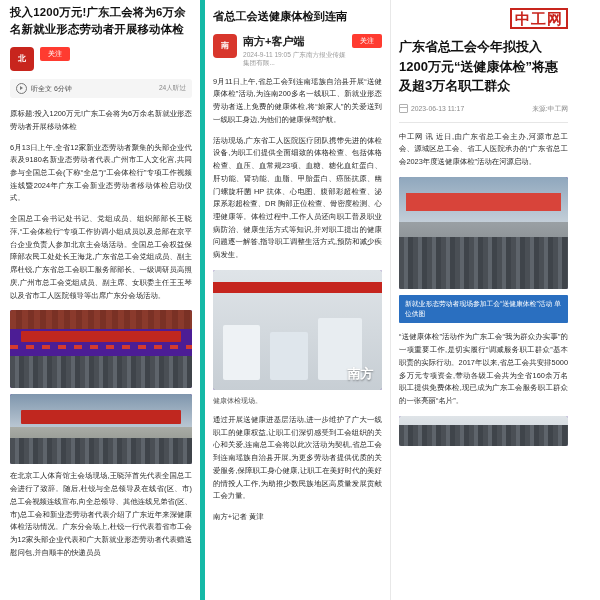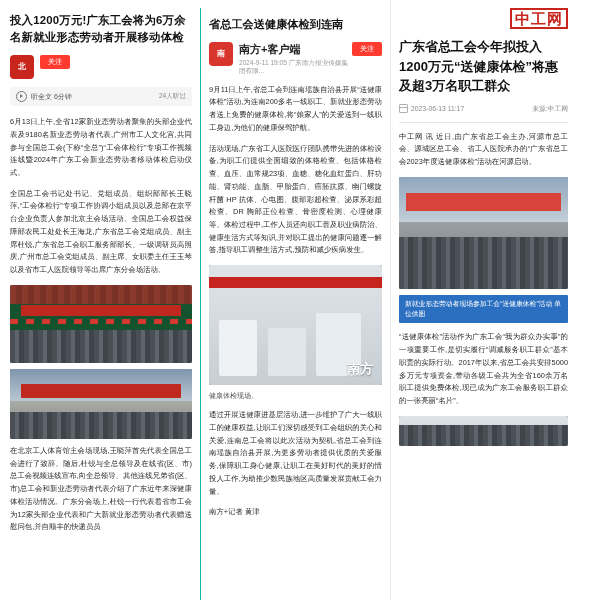--- a/index.html
+++ b/index.html
@@ -6,22 +6,22 @@
   body{
     width:600px;height:600px;
     background:#ffffff;
     font-family:"Liberation Sans", sans-serif;
     font-size:7.2px;
     color:#222;
     overflow:hidden;
   }
   .page{display:flex;width:600px;height:600px;box-sizing:border-box;}
   .col{box-sizing:border-box;overflow:hidden;}
-  .col1{width:200px;padding:12px 8px 0 10px;}
-  .col2{width:190px;padding:8px 8px 4px 8px;border-left:1px solid #14b8a6;margin-top:8px;}
+  .col1{width:200px;padding:4px 8px 0 10px;}
+  .col2{width:190px;padding:8px 8px 4px 8px;border-left:5px solid #14b8a6;}
   .col3{width:180px;padding:8px 2px 0 8px;border-left:1px solid #e8e8e8;}
 
   
   .headline{
     font-weight:bold;font-size:11.4px;line-height:1.45;color:#111;
     margin:0 0 10px 0;letter-spacing:.2px;
   }
   .headline2{
     font-weight:bold;font-size:11.2px;line-height:1.45;color:#111;
     margin:0 0 10px 0;
@@ -84,21 +84,21 @@
   .c3-meta .date{display:flex;align-items:center;gap:3px;}
   .cal-ico{width:7px;height:7px;border:1px solid #b0b0b0;border-radius:1px;position:relative;flex:none;}
   .cal-ico:before{content:"";position:absolute;left:0;right:0;top:1.5px;height:1px;background:#b0b0b0;}
   .rule{height:1px;background:#e6e6e6;margin:0 0 8px 0;}
   .caption-bar{
     background:#2a6fc0;color:#fff;font-size:6.8px;line-height:1.5;
     padding:4px 6px;border-radius:1px;margin:0 0 8px 0;
   }
 
   
-  .ph{position:relative;background:#14532d;}
+  .ph{position:relative;background:#4c1d95;}
   .ph .sky{position:absolute;left:0;right:0;top:0;height:46%;background:linear-gradient(#9fb7cd,#cfd9e2);}
   .ph .ground{position:absolute;left:0;right:0;bottom:0;height:54%;background:linear-gradient(#b9bcb6,#8d9187);}
   .ph .banner{position:absolute;left:6%;right:6%;top:12%;height:16%;background:#c0271f;border-radius:1px;}
   .ph .roof{position:absolute;left:0;right:0;top:0;height:24%;background:repeating-linear-gradient(90deg,#8a3a2c 0 6px,#7a3125 6px 12px);}
   .ph .crowd{position:absolute;left:0;right:0;bottom:0;height:42%;
     background:repeating-linear-gradient(90deg,#4a4f55 0 5px,#5e646b 5px 9px,#3f444a 9px 14px);}
   .ph .wall{position:absolute;left:0;right:0;top:0;bottom:0;background:linear-gradient(#dfe4e8,#c7ced4);}
   .ph .strip{position:absolute;left:0;right:0;top:18%;height:10%;background:#c5251e;}
   .ph .tent{position:absolute;left:4%;right:4%;top:6%;height:14%;background:#d8443a;}
   .ph .med{position:absolute;left:10%;width:18%;bottom:10%;height:34%;background:#eef2f5;border-radius:2px;}
@@ -123,20 +123,21 @@
     </div>
 
     <div class="audiobar">
       <div class="left">
         <span class="play-ico"></span>
         <span>听全文  6分钟</span>
       </div>
       <span class="right">24人听过</span>
     </div>
 
+    <p class="body">原标题:投入1200万元!广东工会将为6万余名新就业形态劳动者开展移动体检</p>
     <p class="body">6月13日上午,全省12家新业态劳动者聚集的头部企业代表及9180名新业态劳动者代表,广州市工人文化宫,共同参与全国总工会(下称“全总”)“工会体检行”专项工作视频连线暨2024年广东工会新业态劳动者移动体检启动仪式。</p>
     <p class="body">全国总工会书记处书记、党组成员、组织部部长王晓萍,“工会体检行”专项工作协调小组成员以及总部在京平台企业负责人参加北京主会场活动。全国总工会权益保障部农民工处处长王海龙,广东省总工会党组成员、副主席杜锐,广东省总工会职工服务部部长、一级调研员高照庆,广州市总工会党组成员、副主席、女职委主任王玉琴以及省市工人医院领导等出席广东分会场活动。</p>
 
     <div class="photo ph" style="height:78px;">
       <div class="roof"></div>
       <div class="banner" style="top:26%;height:14%;"></div>
       <div class="flagrow" style="top:44%;"></div>
       <div class="crowd"></div>
     </div>
 

